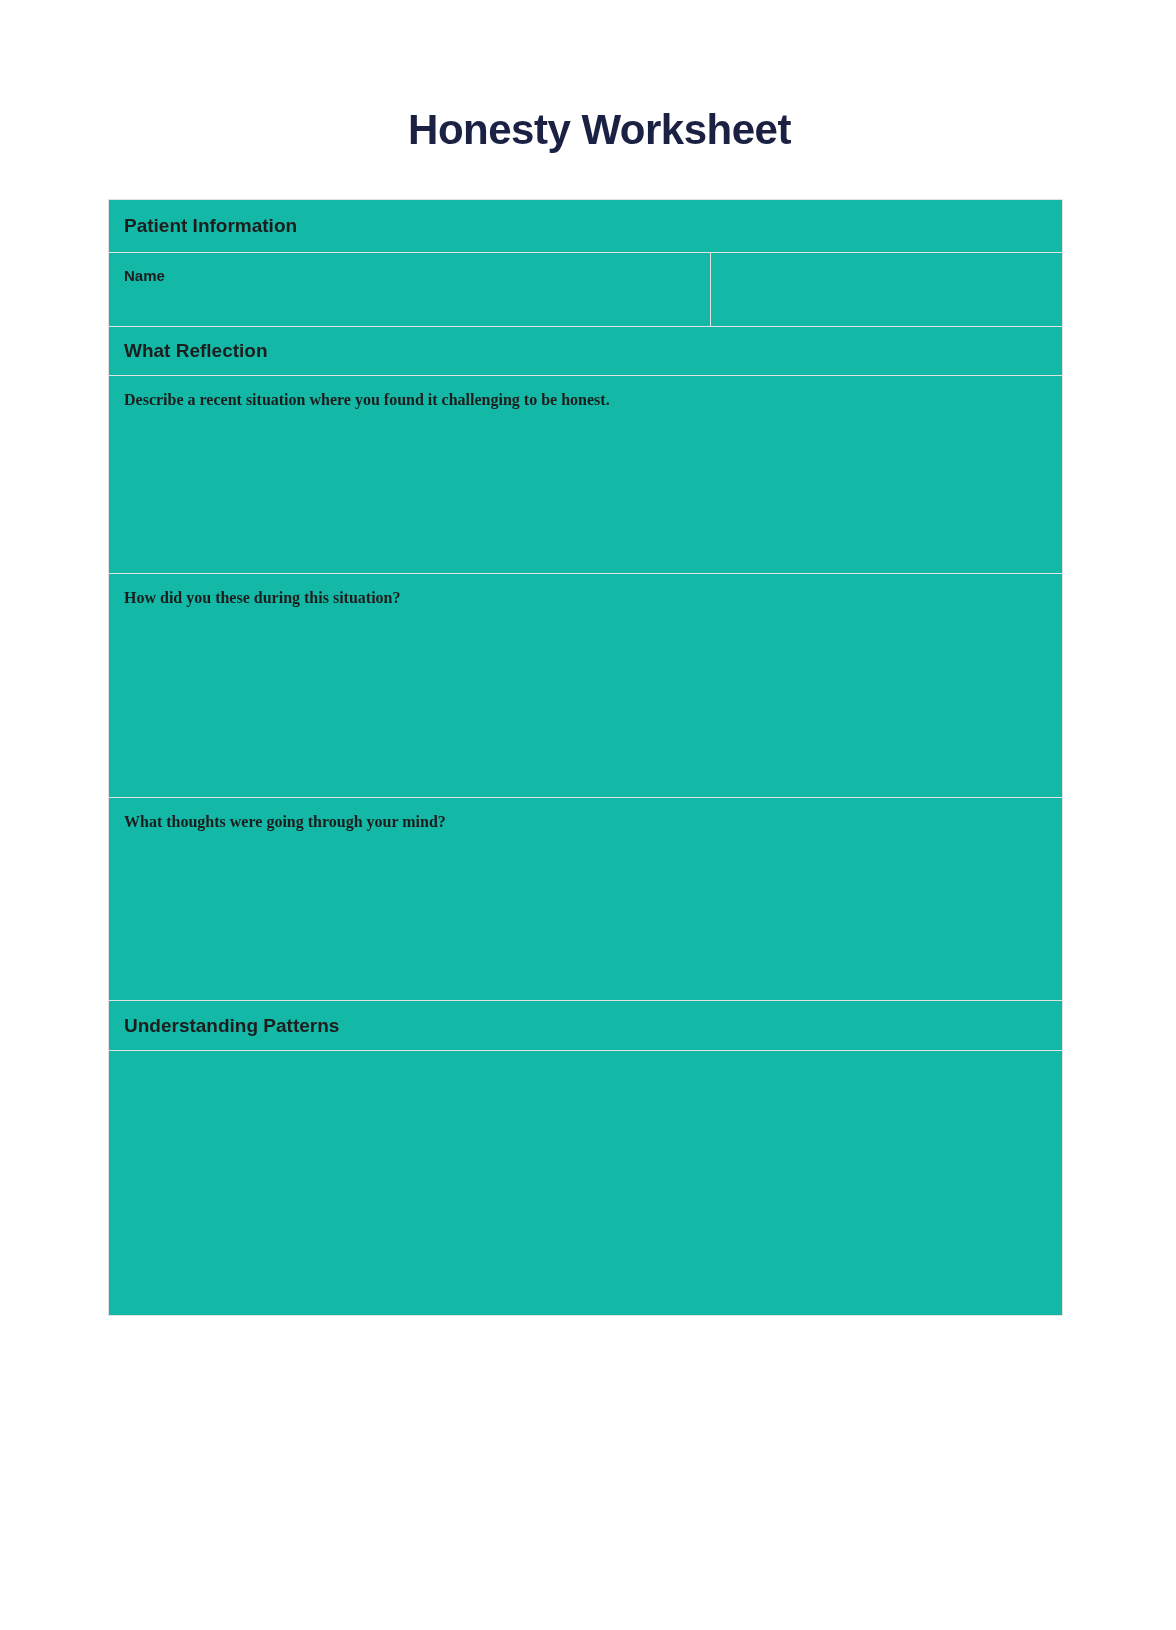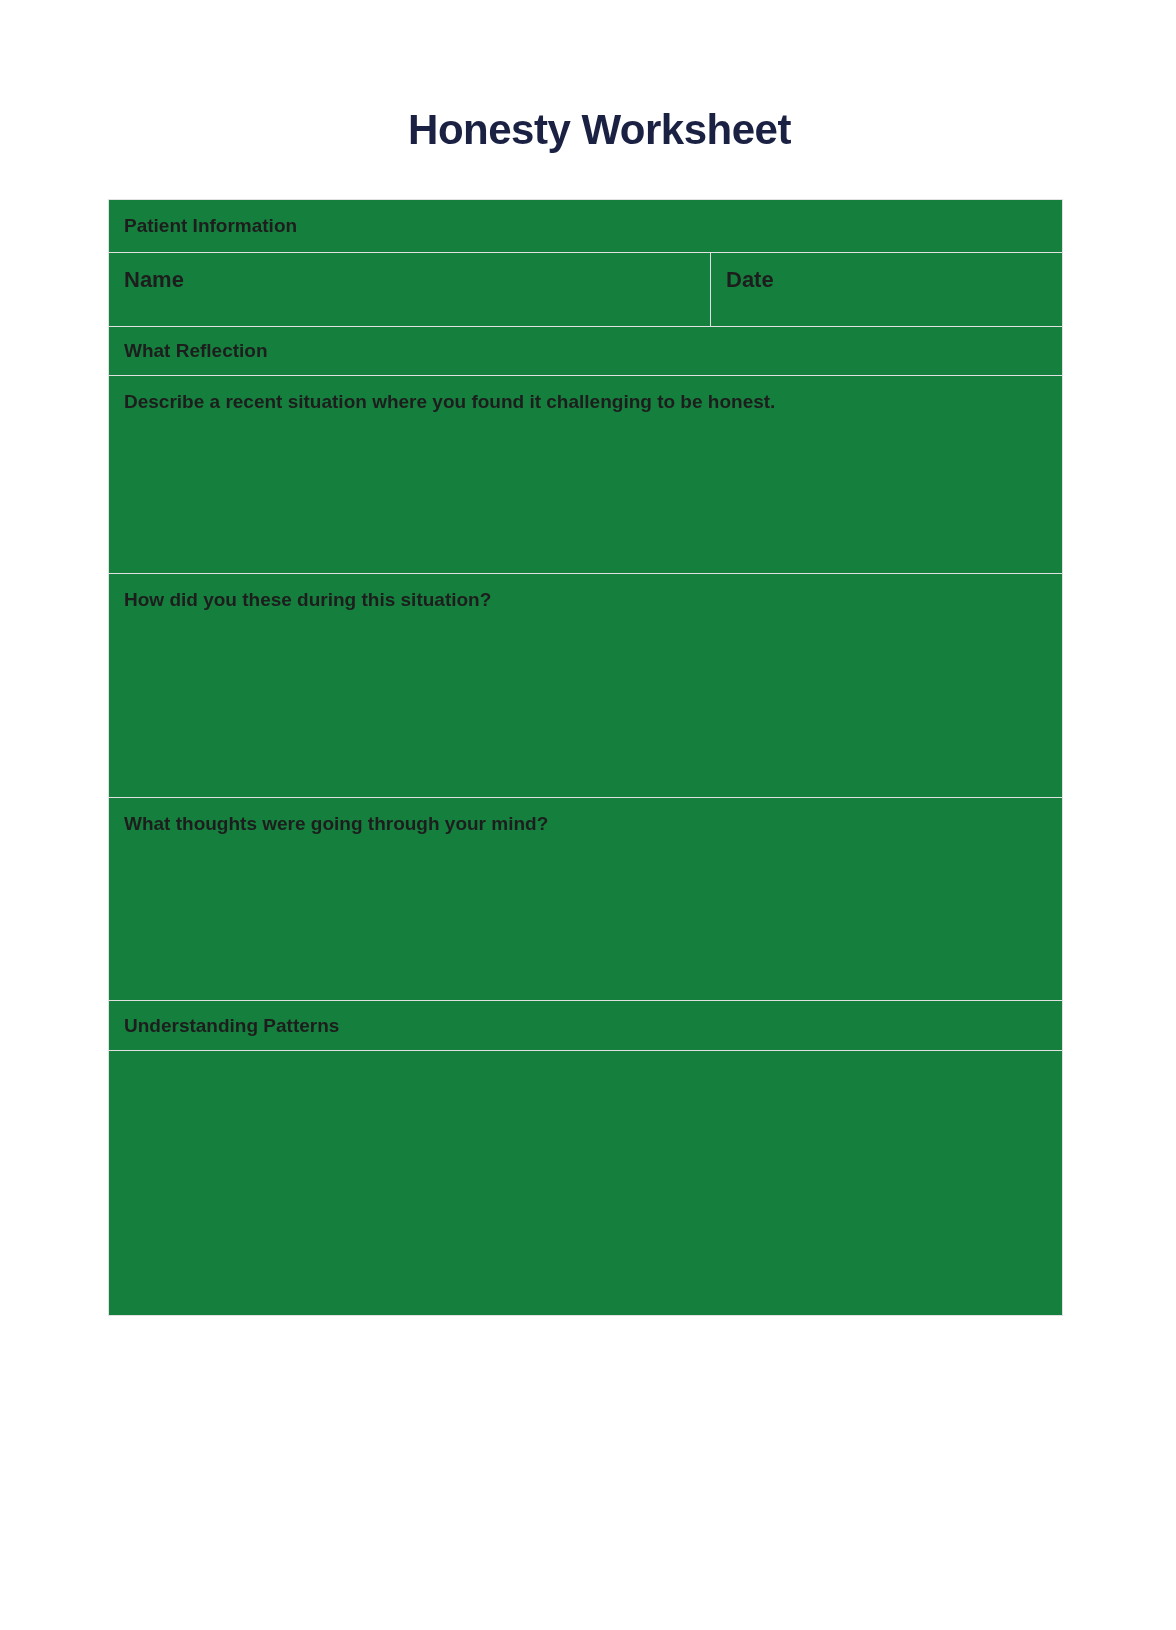--- a/index.html
+++ b/index.html
@@ -32,21 +32,21 @@
     font-weight: 700;
     letter-spacing: -0.5px;
     color: var(--title-color);
   }
   .worksheet {
     position: absolute;
     left: 108px;
     top: 199px;
     width: 955px;
     border: 1px solid var(--border-color);
-    background: #15803d;
+    background: #14b8a6;
   }
   .row {
     border-top: 1px solid var(--border-color);
     display: flex;
     flex-direction: column;
   }
   .row:first-child { border-top: none; }
   .header-row {
     flex-direction: row;
     align-items: center;
@@ -62,37 +62,38 @@
   .h-q3   { height: 203px; gap: 36px; }
   .h-sec2 { height: 50px; }
   .h-q4   { height: 208px; }
   .h-q5   { height: 265px; }
   .field-row {
     flex-direction: row;
     padding: 0;
   }
   .field-cell {
     padding: 14px 15px 0 15px;
-    font-size: 22px;
+    font-size: 15px;
     font-weight: 700;
     display: flex;
     flex-direction: column;
   }
   .cell-name {
     width: 602px;
     border-right: 1px solid var(--border-color);
   }
   .cell-date { flex: 1; }
   .question-row {
     padding: 14px 15px 0 15px;
   }
   .question-text {
-    font-size: 19px;
+    font-size: 16px;
     font-weight: 700;
     line-height: 1.3;
+    font-family: Liberation Serif, serif;
   }
   .answer-area {
     flex: 1;
     min-height: 10px;
   }
   .field-value {
     flex: 1;
     font-weight: 400;
   }
 </style>
@@ -103,24 +104,20 @@
 
 <div class="worksheet">
 
   <div class="row header-row h-pi">
     <span>Patient Information</span>
   </div>
 
   <div class="row field-row h-nd">
     <div class="field-cell cell-name">
       <span>Name</span>
-      <div class="field-value"></div>
-    </div>
-    <div class="field-cell cell-date">
-      <span>Date</span>
       <div class="field-value"></div>
     </div>
   </div>
 
   <div class="row header-row h-sec1">
     <span>What Reflection</span>
   </div>
 
   <div class="row question-row h-q1">
     <div class="question-text">Describe a recent situation where you found it challenging to be honest.</div>

